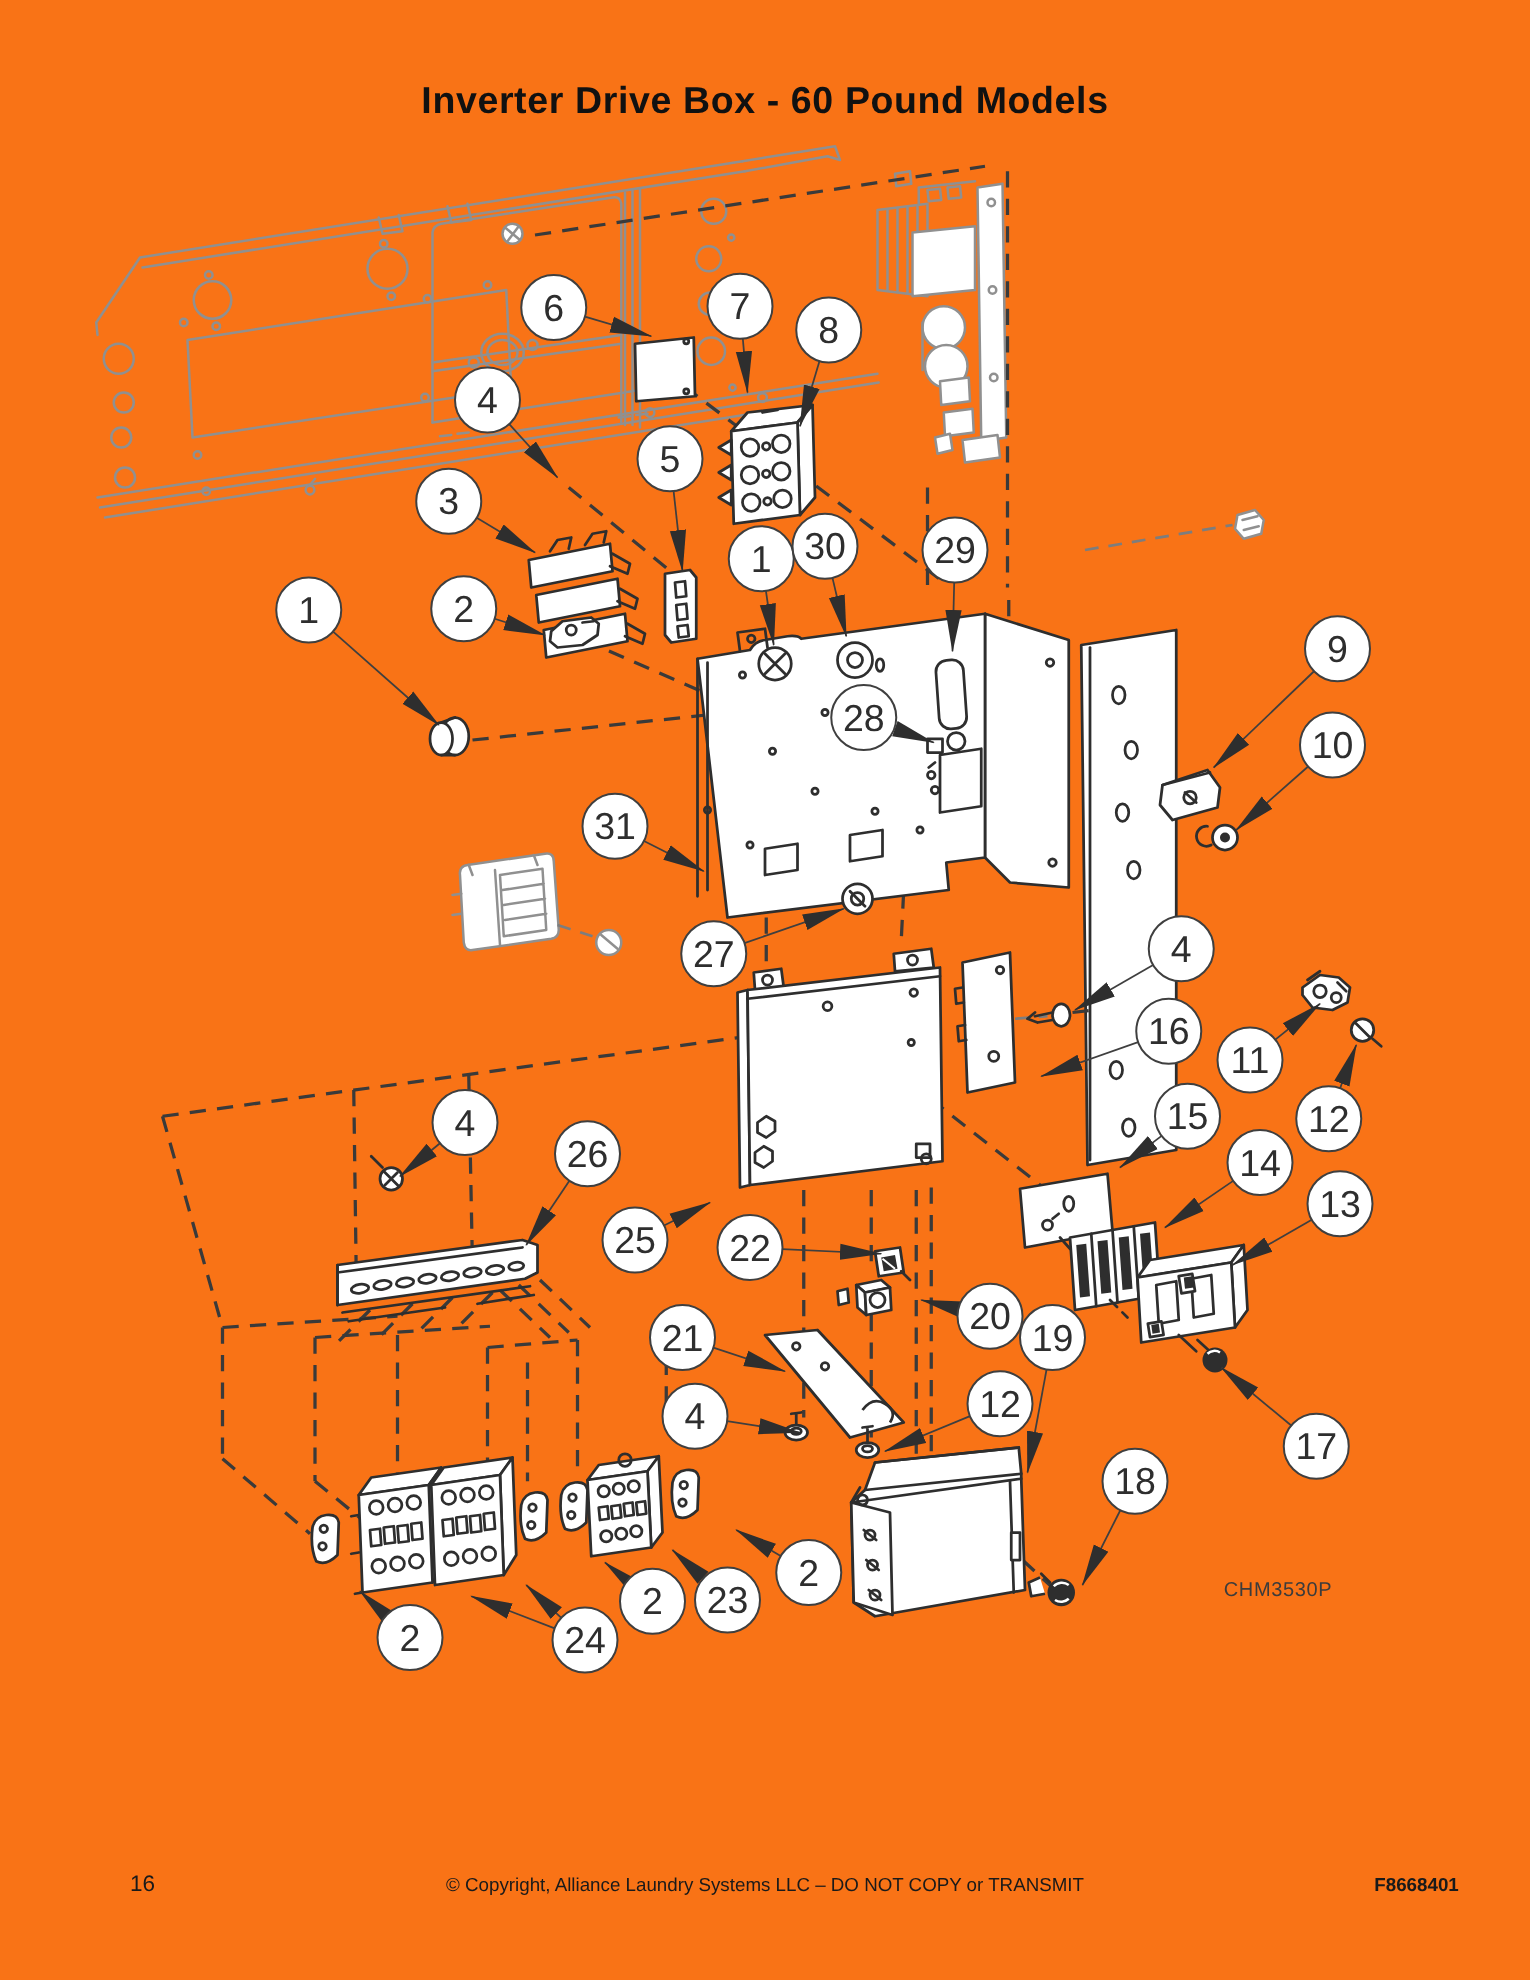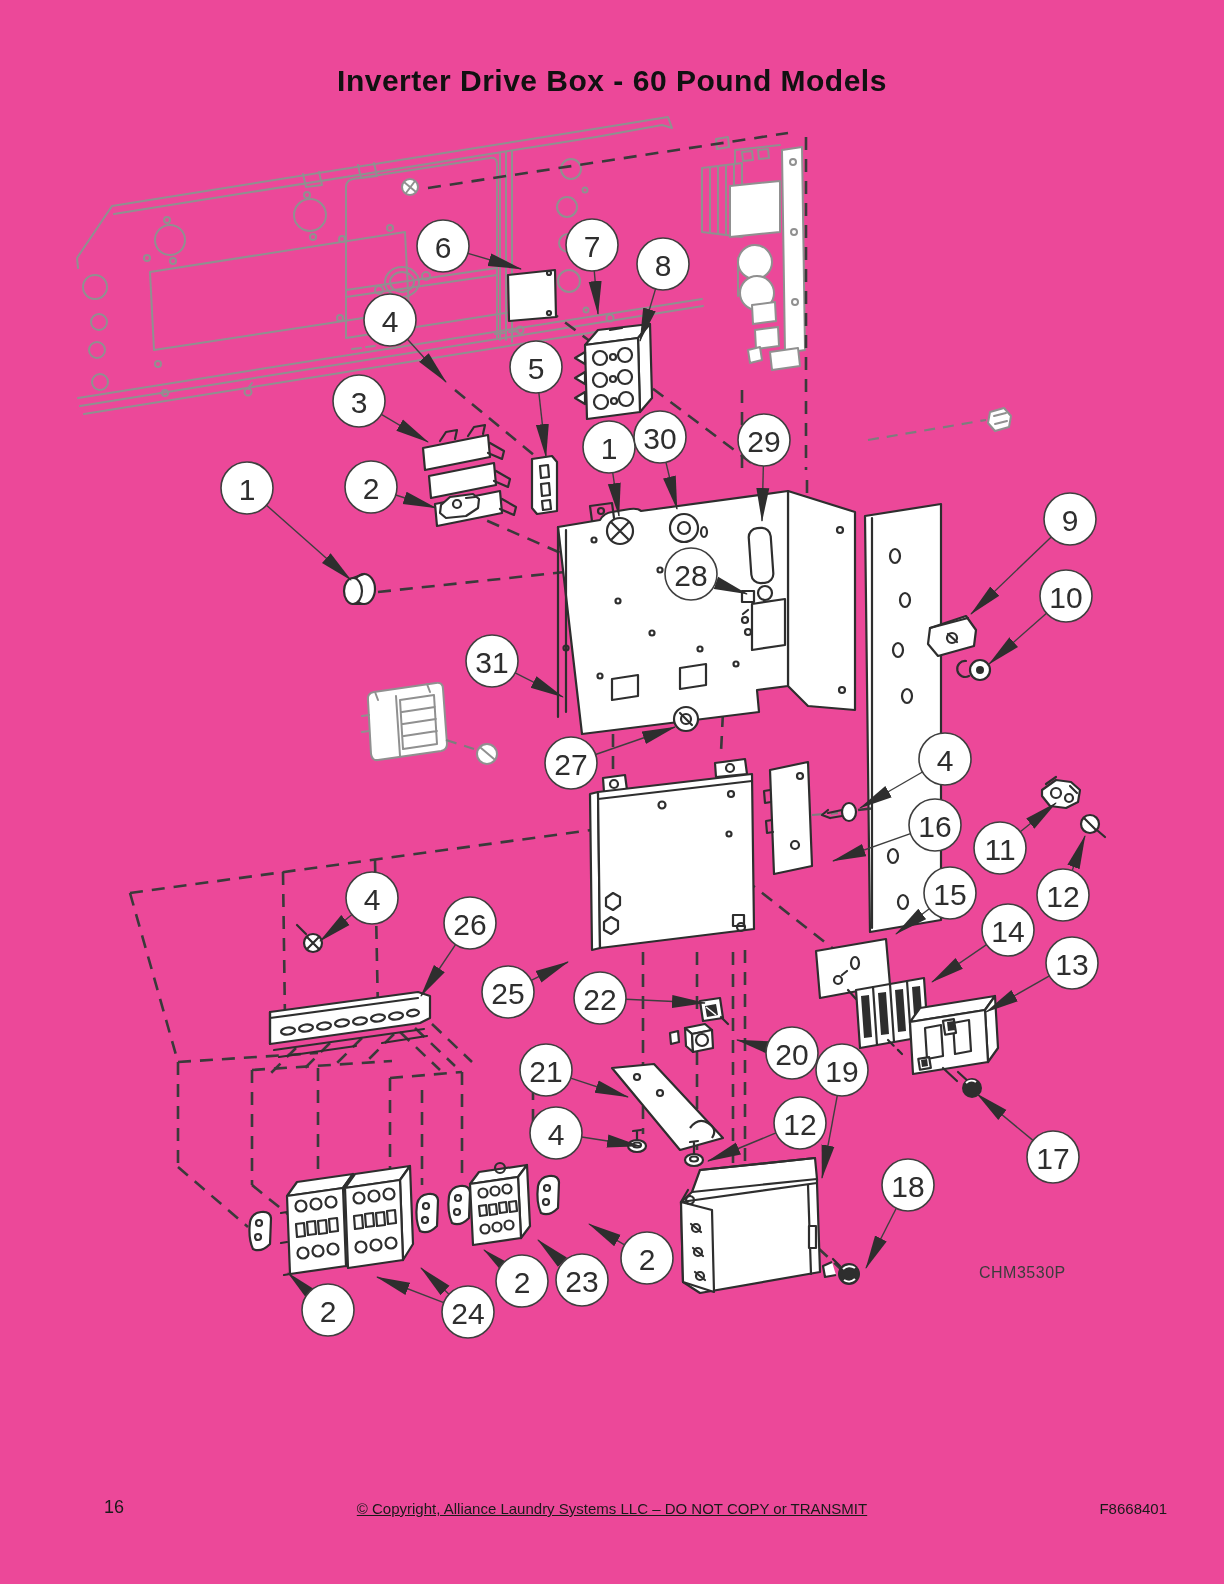--- a/index.html
+++ b/index.html
@@ -1,24 +1,24 @@
 <!DOCTYPE html>
 <html><head>
 <meta charset="utf-8">
 <style>
   html,body{margin:0;padding:0;background:#ffffff;}
-  .page{position:relative;width:1224px;height:1584px;background:#ec4899;overflow:hidden;
+  .page{position:relative;width:1224px;height:1584px;background:#f97316;overflow:hidden;
         font-family:"Liberation Sans", sans-serif;}
   .page-title{position:absolute;top:64px;left:0;width:100%;text-align:center;
         font-size:30px;font-weight:bold;color:#111;letter-spacing:.5px;}
   .fig-code{position:absolute;left:979px;top:1264px;font-size:16px;color:#3c3c3c;letter-spacing:.5px;}
   .footer{position:absolute;left:0;top:1497px;width:100%;height:30px;font-size:15px;color:#1a1a1a;}
   .footer .pageno{position:absolute;left:104px;top:0;font-size:18px;}
-  .footer .copyright{position:absolute;left:0;top:3px;width:100%;text-align:center;font-size:15px;text-decoration:underline;}
-  .footer .docno{position:absolute;right:57px;top:3px;font-size:15px;}
+  .footer .copyright{position:absolute;left:0;top:3px;width:100%;text-align:center;font-size:15px;}
+  .footer .docno{position:absolute;right:57px;top:3px;font-size:15px;font-weight:bold;}
   svg#diagram{position:absolute;left:0;top:0;}
   .ink{stroke:#2e2e2e;fill:none;stroke-width:2.2;stroke-linejoin:round;stroke-linecap:round;}
   .inkf{stroke:#2e2e2e;fill:#ffffff;stroke-width:2.2;stroke-linejoin:round;}
   .ghost{stroke:#909090;fill:none;stroke-width:2;stroke-linejoin:round;stroke-linecap:round;}
   .ghostf{stroke:#909090;fill:#ffffff;stroke-width:2;stroke-linejoin:round;}
   .dash{stroke:#3a3a3a;fill:none;stroke-width:2.6;stroke-dasharray:13 9;stroke-linecap:butt;}
   .dashg{stroke:#7d7d7d;fill:none;stroke-width:2.2;stroke-dasharray:11 8;}
   .dark{fill:#2e2e2e;stroke:none;}
 </style>
 </head>

